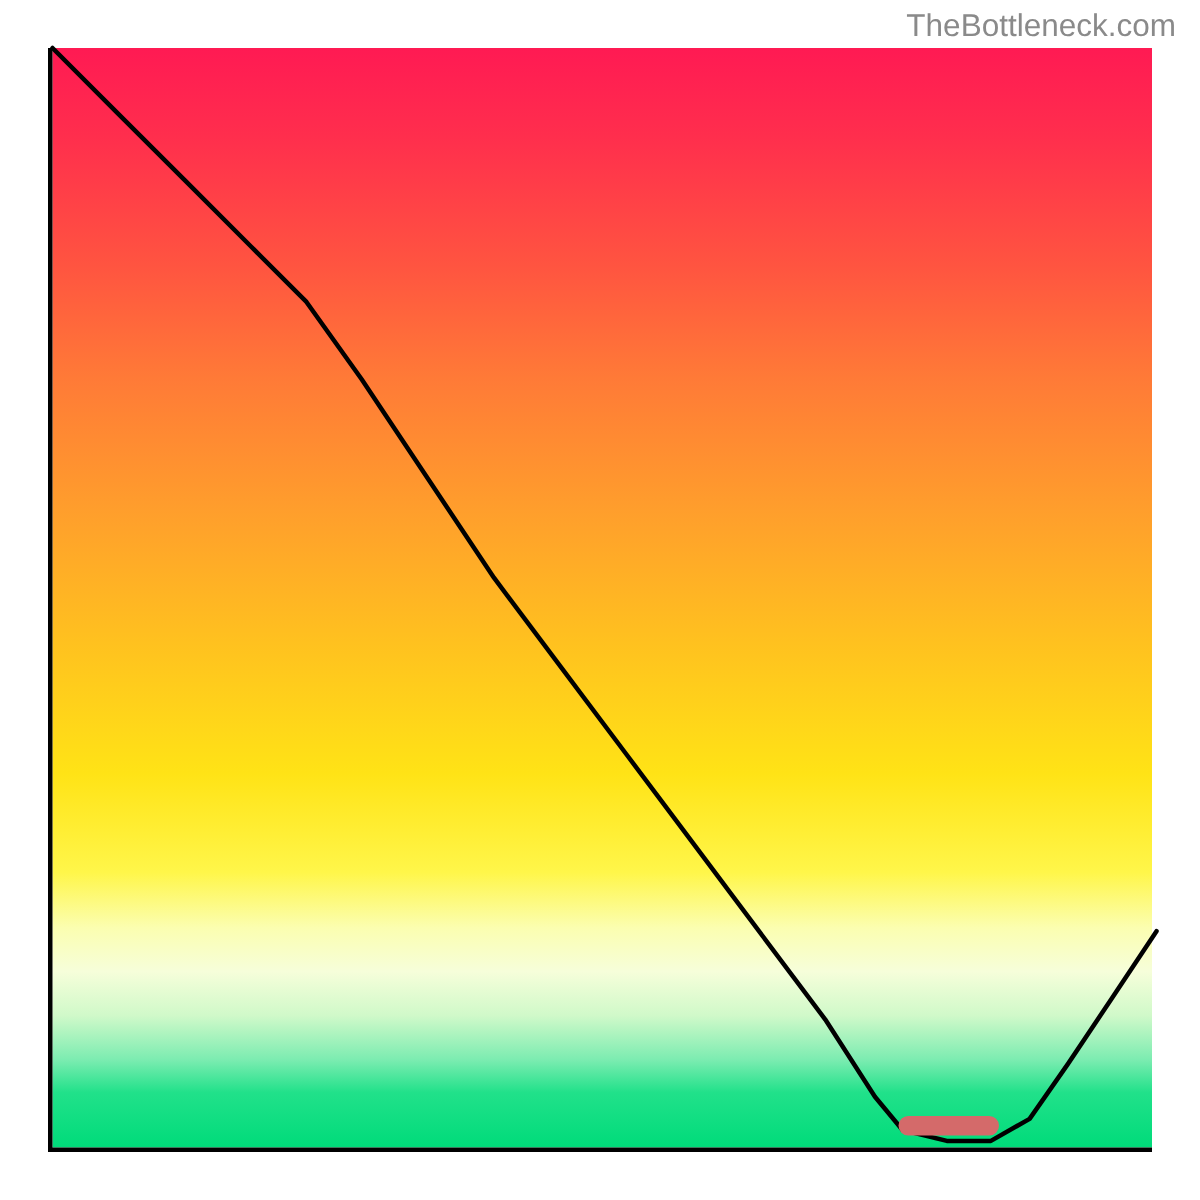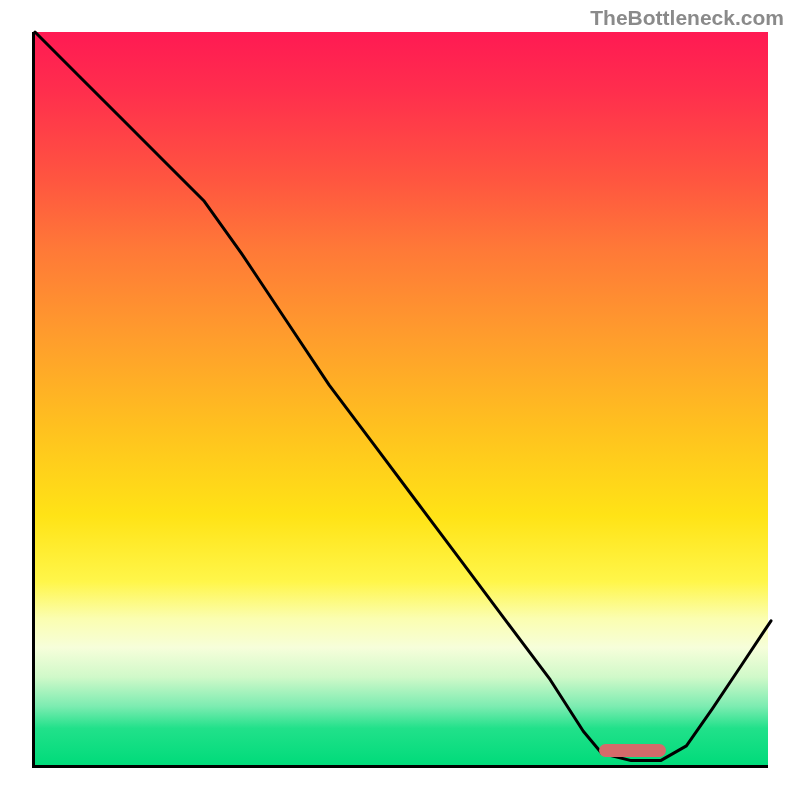--- a/index.html
+++ b/index.html
@@ -49,21 +49,20 @@
     border-radius: 8px;
   }
   .watermark {
     position: absolute;
     top: 6px;
     right: 16px;
     font-family: Arial, Helvetica, sans-serif;
     font-size: 21px;
     color: #8a8a8a;
     user-select: none;
-    font-weight: bold;
   }
 </style>
 </head>
 <body>
 
 <div class="canvas">
   <div class="watermark">TheBottleneck.com</div>
   <div class="plot-area">
     <svg class="curve" viewBox="0 0 736 736" preserveAspectRatio="none">
       <path fill="none" stroke="#000" stroke-width="3" stroke-linejoin="round" stroke-linecap="round" d="M0.0 0.0 L44.2 44.2 L88.3 88.3 L132.5 132.5 L169.3 169.3 L206.1 220.8 L250.2 287.0 L294.4 353.3 L338.6 412.2 L382.7 471.0 L426.9 529.9 L471.0 588.8 L515.2 647.7 L548.3 699.2 L566.7 721.3 L596.2 728.6 L625.6 728.6 L651.4 713.9 L677.1 677.1 L706.6 633.0 L736.0 588.8"></path>

